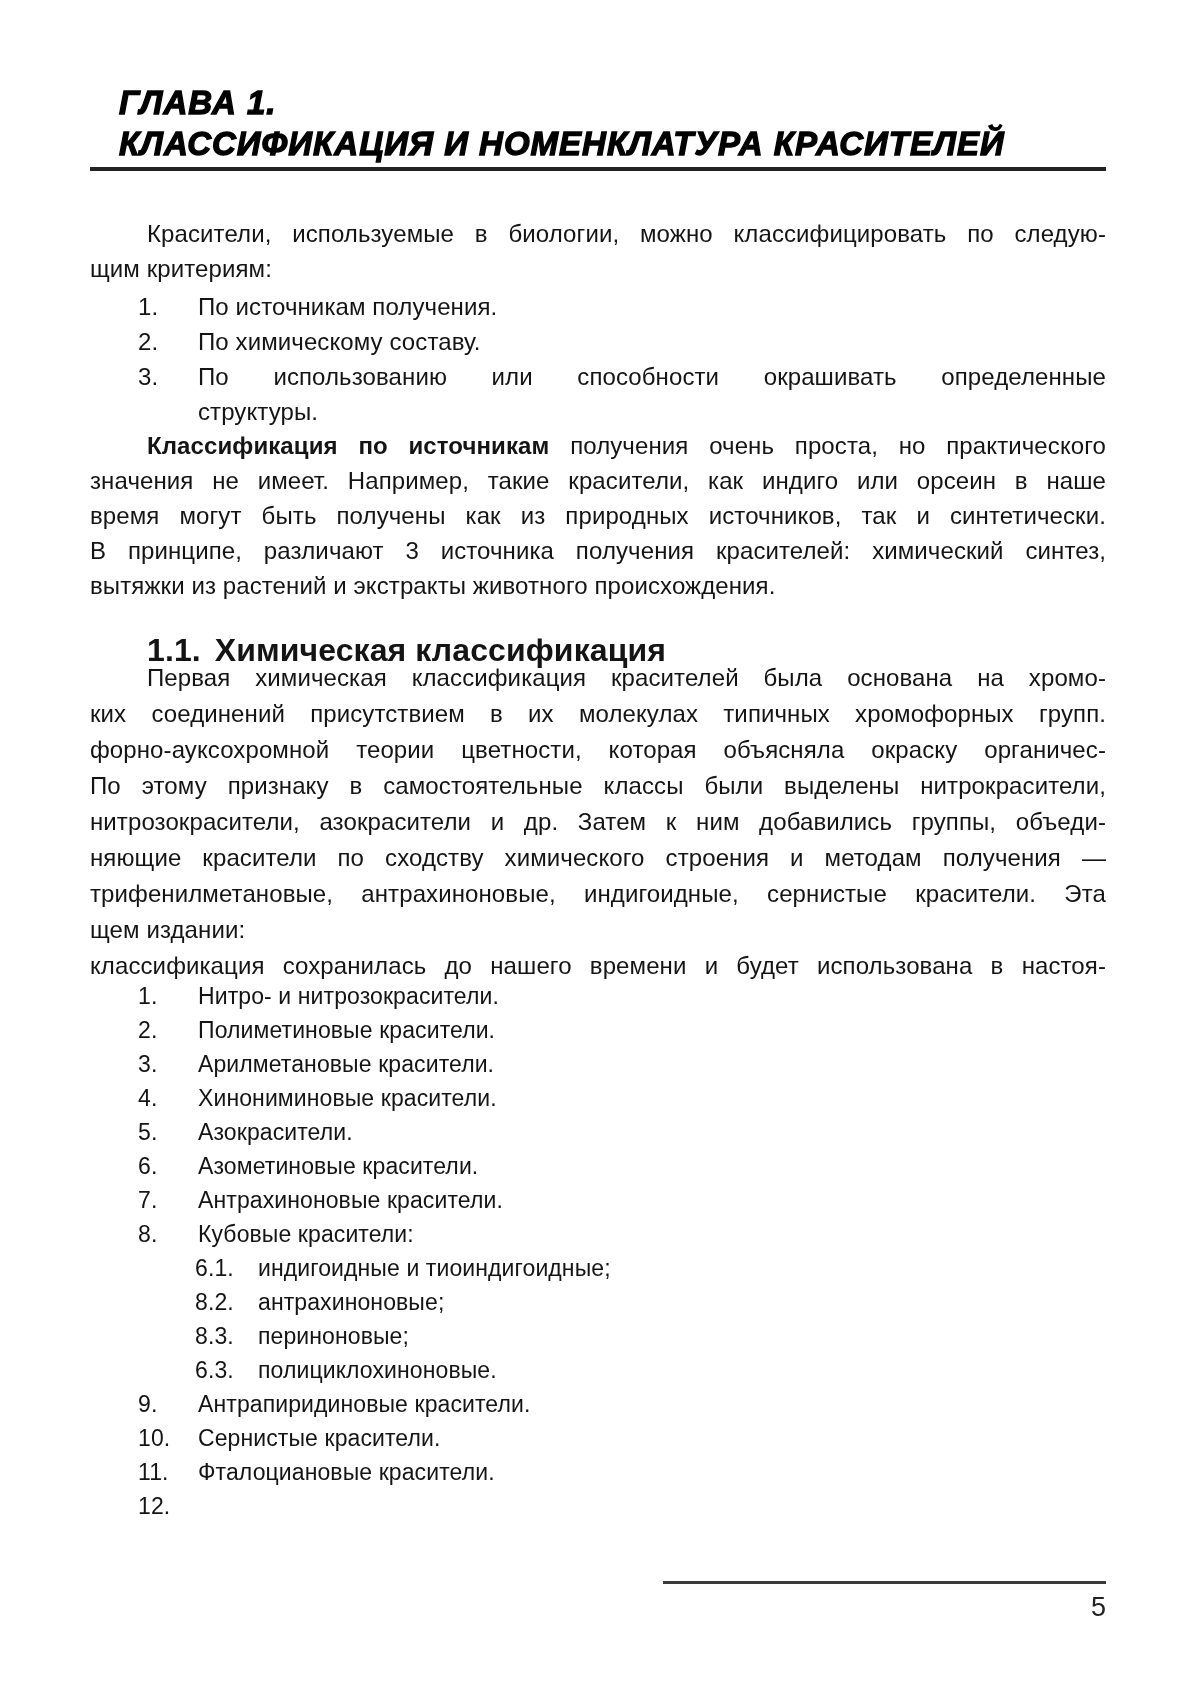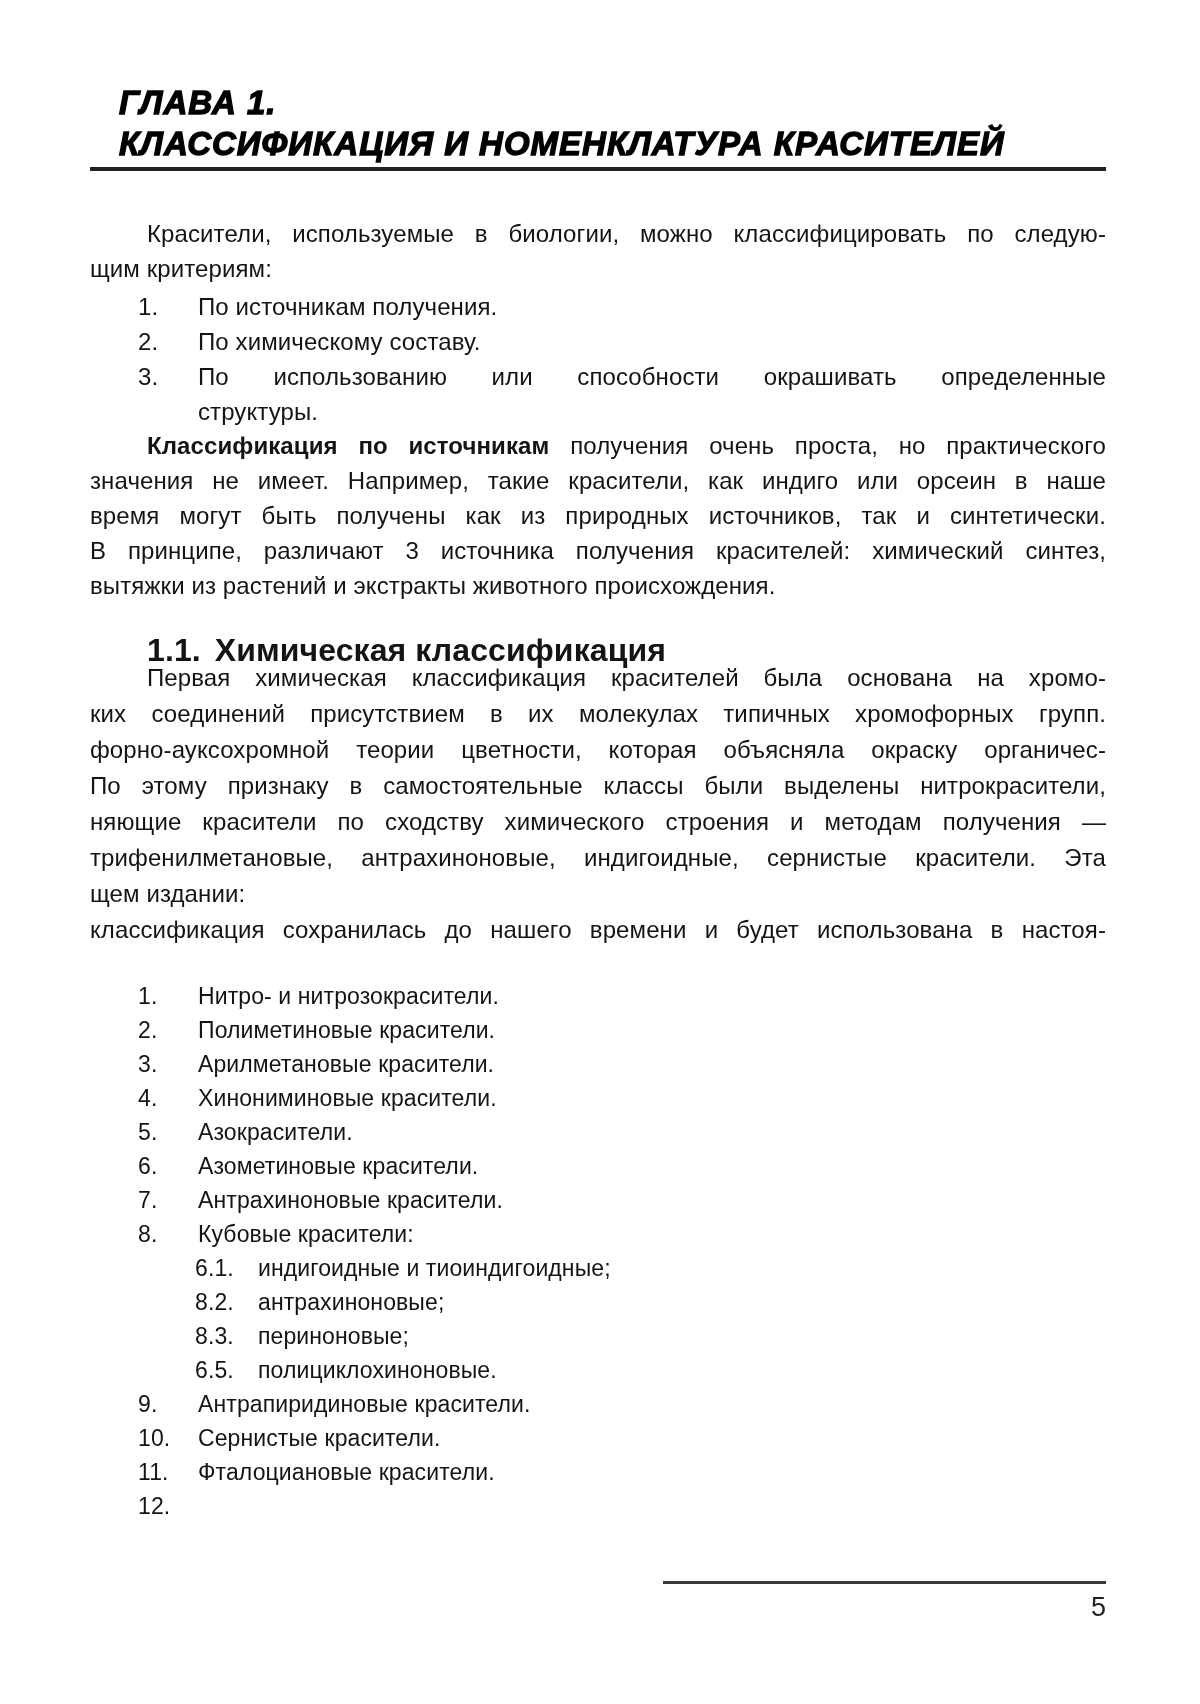--- a/index.html
+++ b/index.html
@@ -105,20 +105,21 @@
 
   <div class="sec-heading">
     <span class="sec-num">1.1.</span><span>Химическая классификация</span>
   </div>
 
   <div class="tblock" style="top:660px;line-height:36px">
     <div class="line jline indent">Первая химическая классификация красителей была основана на хромо-</div>
     <div class="line jline">ких соединений присутствием в их молекулах типичных хромофорных групп.</div>
     <div class="line jline">форно-ауксохромной теории цветности, которая объясняла окраску органичес-</div>
     <div class="line jline">По этому признаку в самостоятельные классы были выделены нитрокрасители,</div>
+    <div class="line jline">нитрозокрасители, азокрасители и др. Затем к ним добавились группы, объеди-</div>
     <div class="line jline">няющие красители по сходству химического строения и методам получения —</div>
     <div class="line jline">трифенилметановые, антрахиноновые, индигоидные, сернистые красители. Эта</div>
     <div class="line">щем издании:</div>
     <div class="line jline">классификация сохранилась до нашего времени и будет использована в настоя-</div>
   </div>
 
   <div class="tblock list" style="top:979px;font-size:23px">
     <div class="row">
       <span class="num">1.</span>
       <span>Нитро- и нитрозокрасители.</span>
@@ -157,21 +158,21 @@
     </div>
     <div class="subrow">
       <span class="num">8.2.</span>
       <span>антрахиноновые;</span>
     </div>
     <div class="subrow">
       <span class="num">8.3.</span>
       <span>периноновые;</span>
     </div>
     <div class="subrow">
-      <span class="num">6.5.</span>
+      <span class="num">6.3.</span>
       <span>полициклохиноновые.</span>
     </div>
     <div class="row">
       <span class="num">9.</span>
       <span>Антрапиридиновые красители.</span>
     </div>
     <div class="row">
       <span class="num">10.</span>
       <span>Сернистые красители.</span>
     </div>

